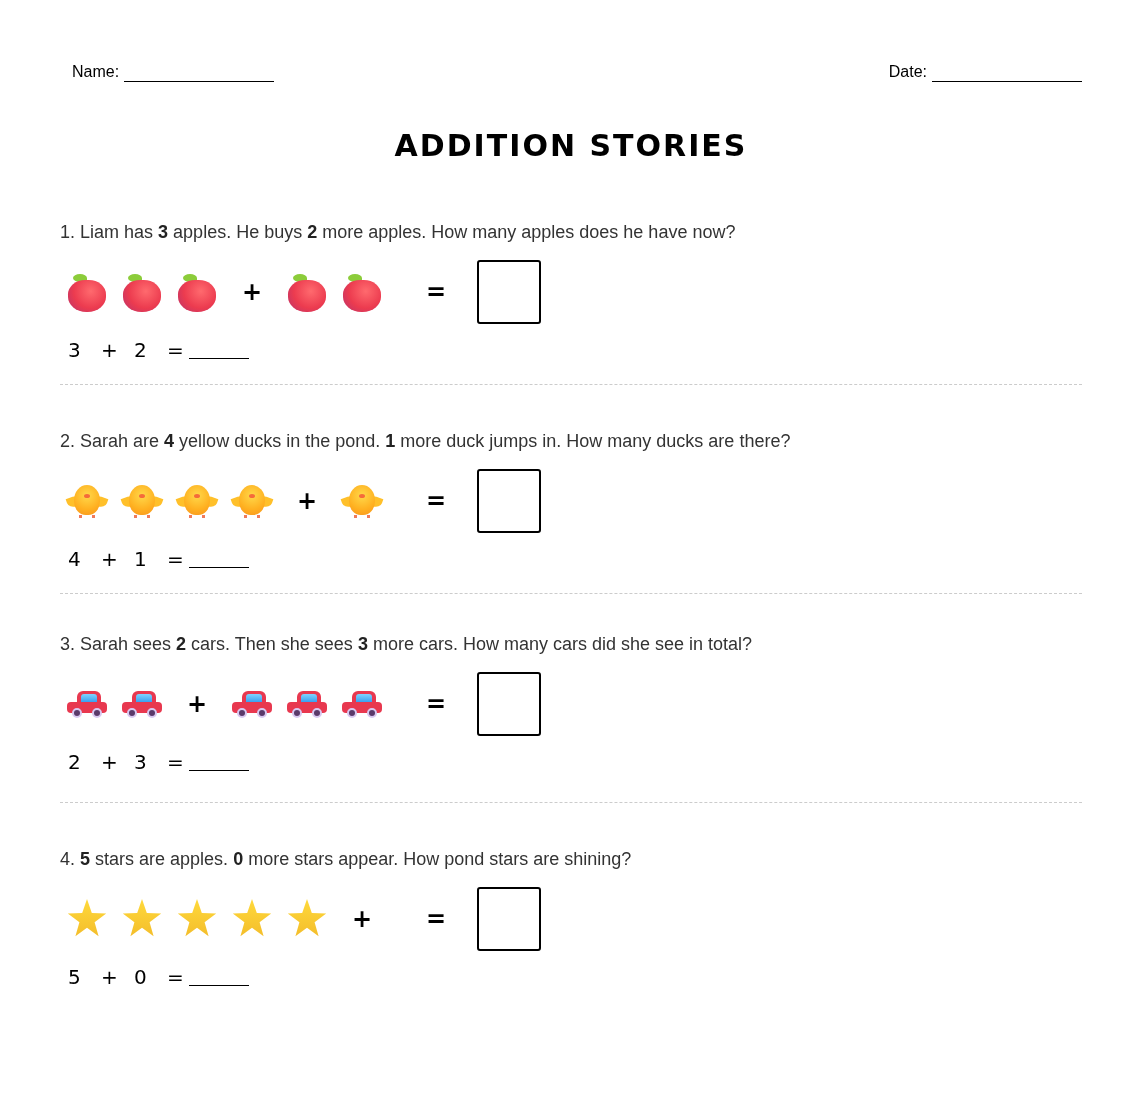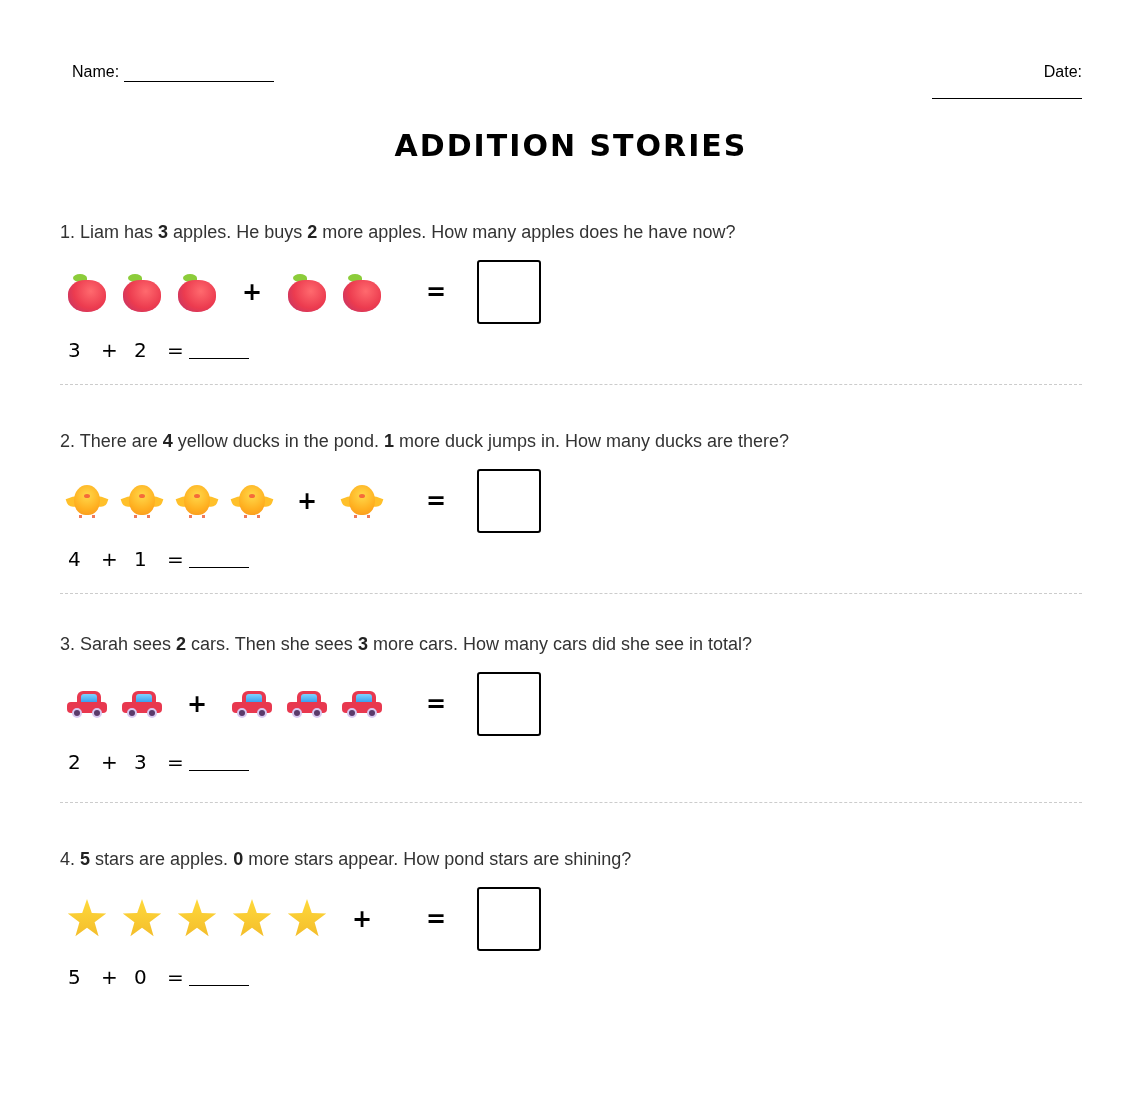--- a/index.html
+++ b/index.html
@@ -8,21 +8,21 @@
       font-family: "DejaVu Sans", "Liberation Sans", sans-serif;
       color: #000;
     }
     .page { position: absolute; left: 60px; top: 0; width: 1022px; }
     .header-row {
       position: absolute; top: 62px; left: 0; width: 1022px; height: 20px;
       font-size: 16px; font-family: "Liberation Sans", sans-serif;
     }
     .field { position: absolute; top: 0; display: flex; align-items: flex-end; }
     .field.name { left: 0; margin-left: 12px; }
-    .field.date { right: 0; flex-direction: column; }
+    .field.date { right: 0; }
     .field .lbl { font-size: 16px; line-height: 20px; }
     .field .blank { display: inline-block; width: 150px; border-bottom: 1.5px solid #000; margin-left: 5px; height: 16px; }
     .title {
       position: absolute; top: 128px; left: 0; width: 1022px; text-align: center;
       font-family: "DejaVu Sans", sans-serif; font-weight: bold; font-size: 30px;
       letter-spacing: 2px; color: #000;
     }
     .problem { position: absolute; left: 0; width: 1022px; height: 180px; }
     .question {
       position: absolute; top: 0; left: 0; font-size: 18px; color: #333;
@@ -124,21 +124,21 @@
         <div class="equation">
           <span style="left: 0px;">3</span>
           <span style="left: 33px;">+</span>
           <span style="left: 66px;">2</span>
           <span style="left: 99px;">=</span>
           <span class="eq-blank" style="left: 121px;"></span>
         </div>
       </div>
       <div class="divider" style="top: 384px;"></div>
       <div class="problem" style="top: 429px;">
-        <div class="question"><span>2.</span> <span>There are </span><b>4</b><span> yellow ducks in the pond. </span><b>1</b><span> more duck jumps in. How many ducks are there?</span></div>
+        <div class="question"><span>2.</span> <span>Sarah are </span><b>4</b><span> yellow ducks in the pond. </span><b>1</b><span> more duck jumps in. How many ducks are there?</span></div>
         <div class="picture-row">
           <div class="slot" style="left: 0px;">
             <div class="chick">
               <div class="wl"></div>
               <div class="wr"></div>
               <div class="b"></div>
               <div class="beak"></div>
               <div class="feet"></div>
             </div>
           </div>

